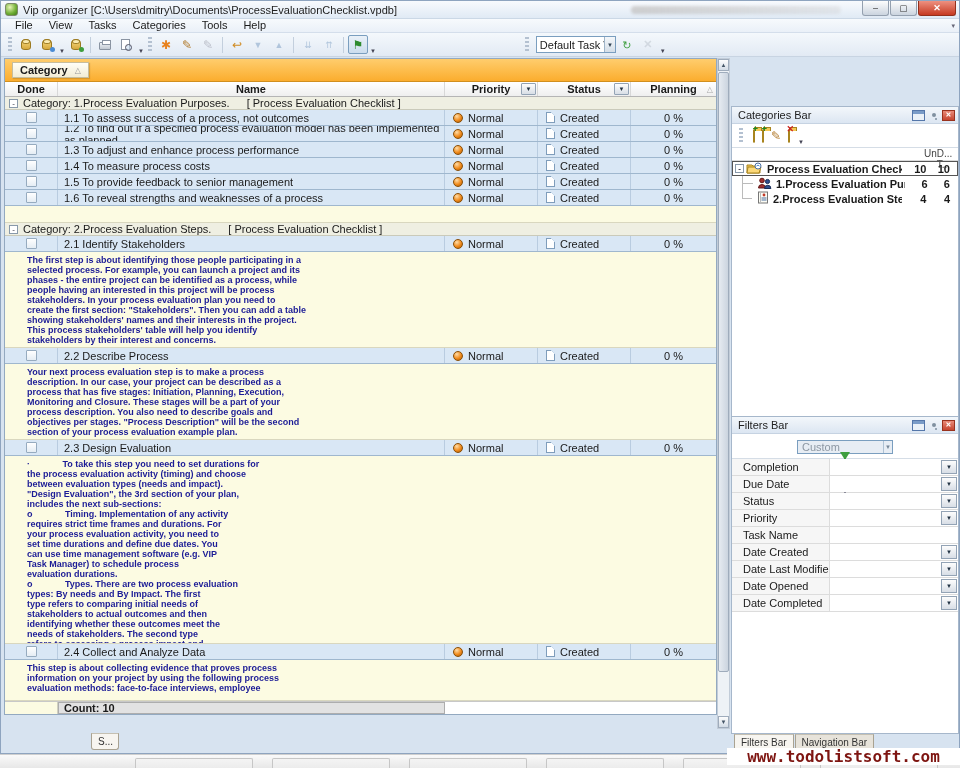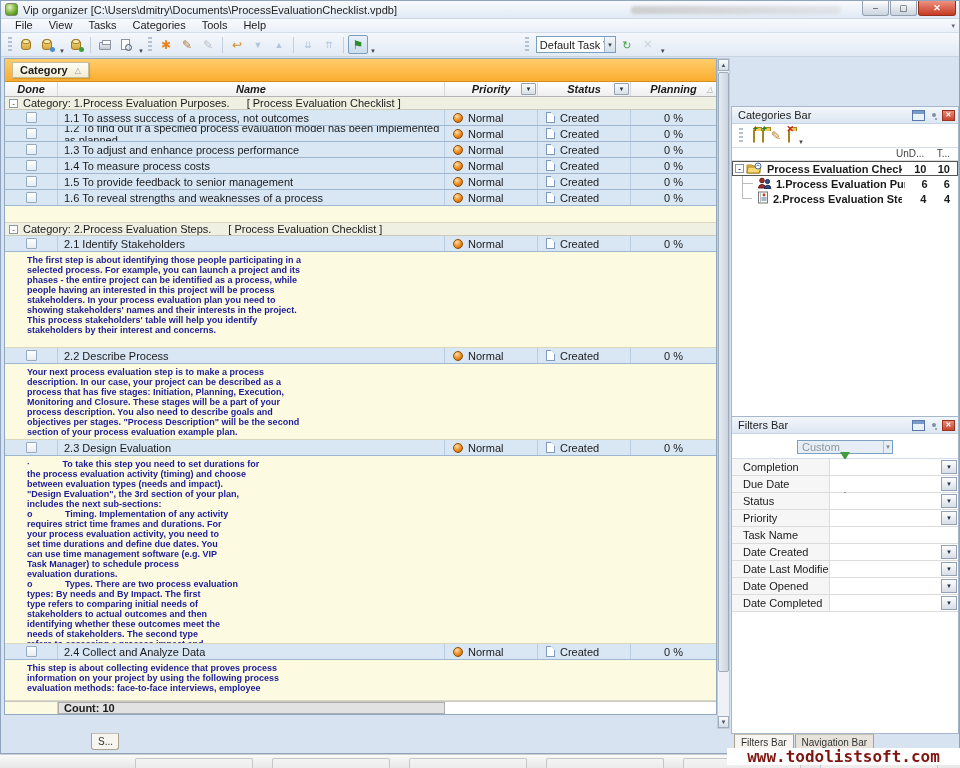--- a/index.html
+++ b/index.html
@@ -38,21 +38,21 @@
   .combo { width:80px; height:17px; background:#fff; border:1px solid #7A9EBF; display:flex; align-items:center; font-size:11px; margin-left:3px; }
   .combo .cv { flex:1; padding-left:3px; white-space:nowrap; overflow:hidden; }
   .combo .ca { width:11px; height:100%; background:linear-gradient(#F4F7FA,#D4DEE8); border-left:1px solid #9FB4C8; display:flex; align-items:center; justify-content:center; font-size:6px; color:#345; }
 
   
   .grid { position:absolute; left:3px; top:57px; width:713px; border:1px solid #93A9C0; background:#fff; }
   .groupbar { height:23px; background:linear-gradient(#FFCD6D,#FBAD2E); border-bottom:1px solid #D18F1E; display:flex; align-items:center; padding-left:7px; }
   .gchip { background:linear-gradient(#FFFEF7,#F2ECD4); border:1px solid #C6BD9E; box-shadow:1px 1px 1px rgba(120,80,0,.25); font-weight:bold; font-size:11px; padding:1px 7px; display:flex; align-items:center; gap:7px; }
   .tri { font-size:8px; color:#999; font-weight:normal; }
   .ghead { display:flex; height:15px; background:linear-gradient(#FFFFFF,#EFEFEF); border-bottom:1px solid #B5B5B5; font-weight:bold; font-size:11px; }
-  .hcell { display:flex; align-items:center; justify-content:center; border-right:1px solid #D8D8D8; position:relative;font-style:italic; }
+  .hcell { display:flex; align-items:center; justify-content:center; border-right:1px solid #D8D8D8; position:relative; }
   .hc-done{width:53px;} .hc-name{width:387px;} .hc-pri{width:93px;} .hc-status{width:93px;} .hc-comp{width:85px; border-right:none;}
   .ddbtn { position:absolute; right:1px; top:1px; width:15px; height:12px; background:linear-gradient(#FDFDFD,#D8DEE6); border:1px solid #93A3B5; border-radius:1px; display:flex; align-items:center; justify-content:center; font-size:6px; color:#234; }
   .htri { position:absolute; right:3px; font-size:8px; color:#AAA; font-weight:normal; }
 
   .g-row { display:flex; width:100%; }
   .group-row { height:13px; background:#EFEFE2; border-bottom:1px solid #CACABA; align-items:center; font-size:11px; padding-left:4px; gap:5px; }
   .expand-box { width:9px; height:9px; background:#fff; border:1px solid #8899AA; font-size:8px; line-height:7px; text-align:center; color:#334; flex:none; }
   .g-scope { margin-left:12px; }
   .task-row { height:16px; background:#D9E7F5; border-bottom:1px solid #9FB7CE; }
   .cell { border-right:1px solid #B9CCE0; display:flex; align-items:center; overflow:hidden; }
@@ -88,21 +88,21 @@
   .pico.winic { border:1px solid #5577AA; background:linear-gradient(#7A9CC8 0 3px, #EAF1F8 3px); }
   .pico.pinic::before { content:""; width:4px; height:4px; border-radius:50%; background:#8090A0; box-shadow:2px 4px 0 -1px #8090A0; }
   .pico.closeic { background:linear-gradient(#E98A78,#C64530); border:1px solid #99321E; color:#fff; font-size:7px; font-weight:bold; }
   .p-toolbar { height:24px; border-bottom:1px solid #D5DDE6; display:flex; align-items:center; padding:0 4px; gap:7px; }
   .folder { width:14px; height:10px; background:linear-gradient(#FBD878,#E8AF3C); border:1px solid #A8841E; border-radius:1px; position:relative; margin-top:3px; }
   .folder::before { content:""; position:absolute; left:0; top:-3px; width:6px; height:3px; background:#F4C856; border:1px solid #A8841E; border-bottom:none; }
   .plus { position:absolute; right:-3px; top:-5px; color:#1E8A1E; font-size:9px; font-weight:bold; line-height:8px; }
   .pencil { font-size:12px; color:#B07828; }
   .redx { position:absolute; right:-4px; top:-5px; color:#C22; font-size:9px; font-weight:bold; line-height:8px; }
 
-  .tree-head { height:13px; display:flex; align-items:flex-start; border-bottom:1px solid #DADADA; font-size:10px; color:#444; }
+  .tree-head { height:13px; display:flex; align-items:flex-end; border-bottom:1px solid #DADADA; font-size:10px; color:#444;flex-direction:column; }
   .tree-head .sp { flex:1; }
   .th-u { width:34px; text-align:right; padding-right:6px; }
   .th-t { width:28px; text-align:right; padding-right:8px; }
   .tree-row { height:15px; display:flex; align-items:center; font-weight:bold; font-size:11px; position:relative; }
   .tree-row .lbl { white-space:nowrap; overflow:hidden; margin-left:4px; }
   .tree-row .sp { flex:1; }
   .num-u { width:34px; text-align:right; padding-right:6px; font-weight:bold; }
   .num-t { width:28px; text-align:right; padding-right:8px; font-weight:bold; }
   .tree-row.selected { outline:1px solid #555; outline-offset:-1px; }
   .t-expand { width:9px; height:9px; background:#fff; border:1px solid #8899AA; font-size:8px; line-height:7px; text-align:center; color:#334; margin-left:3px; flex:none; }
@@ -368,20 +368,21 @@
             <span>Created</span>
           </span>
           <span class="cell c-comp">0 %</span>
         </div>
         <div class="g-row note-row" style="height: 96px;">
           <div class="note-line">The first step is about identifying those people participating in a</div>
           <div class="note-line">selected process. For example, you can launch a project and its</div>
           <div class="note-line">phases - the entire project can be identified as a process, while</div>
           <div class="note-line">people having an interested in this project will be process</div>
           <div class="note-line">stakeholders. In your process evaluation plan you need to</div>
+          <div class="note-line">create the first section: "Stakeholders". Then you can add a table</div>
           <div class="note-line">showing stakeholders' names and their interests in the project.</div>
           <div class="note-line">This process stakeholders' table will help you identify</div>
           <div class="note-line">stakeholders by their interest and concerns.</div>
         </div>
         <div class="g-row task-row">
           <span class="cell c-done">
             <span class="checkbox"></span>
           </span>
           <span class="cell c-name">2.2 Describe Process</span>
           <span class="cell c-pri">

